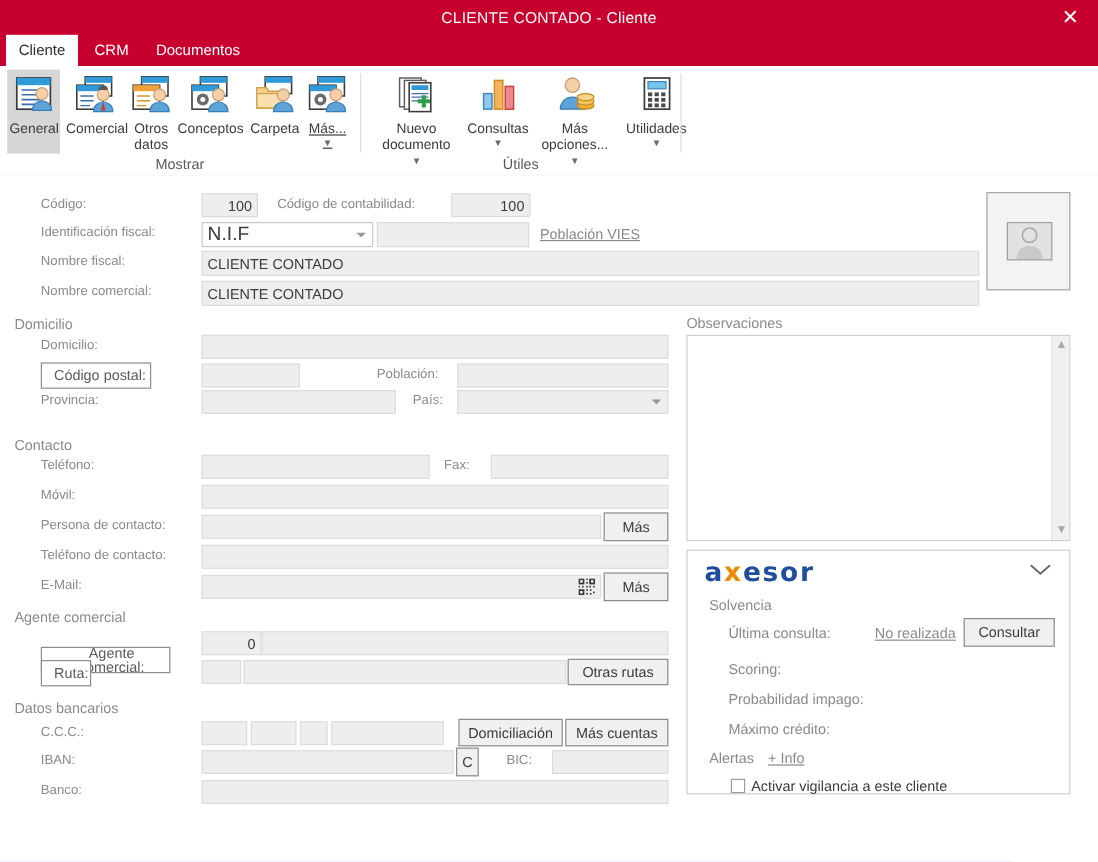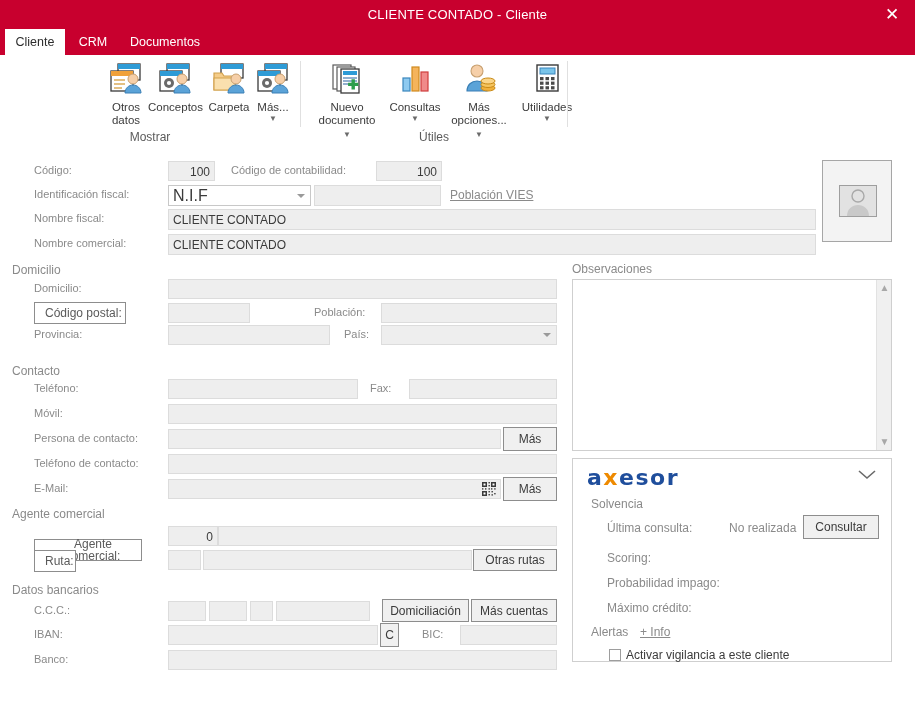--- a/index.html
+++ b/index.html
@@ -117,21 +117,58 @@
       <div class="tab active" style="left:5px;width:60px;">Cliente</div>
       <div class="tab" style="left:70px;width:46px;">CRM</div>
       <div class="tab" style="left:120px;width:90px;">Documentos</div>
     </div>
   </div>
 
   <div class="ribbon">
 
     <div class="rib-group" style="left:0;width:300px;">
 
-
+      <div class="rib-btn sel" style="left:6px;width:44px;height:70px;">
+        <span class="rib-ico">
+          <svg width="36" height="34" viewBox="0 0 36 34">
+            <rect x="4" y="3" width="28" height="26" fill="#fff" stroke="#3a3a3a" stroke-width="1.4"></rect>
+            <rect x="4" y="3" width="28" height="6" fill="#2e9bd6"></rect>
+            <g stroke="#3a6fa8" stroke-width="1.3">
+              <line x1="8" y1="13" x2="24" y2="13"></line>
+                <line x1="8" y1="17" x2="24" y2="17"></line>
+              <line x1="8" y1="21" x2="24" y2="21"></line>
+                <line x1="8" y1="25" x2="19" y2="25"></line>
+            </g>
+            <circle cx="25" cy="16" r="5" fill="#f6cfa8" stroke="#c8a070" stroke-width="1"></circle>
+            <path d="M17 30c0-5 4-8 8-8s8 3 8 8z" fill="#5ba3d8" stroke="#3a7fb5" stroke-width="1"></path>
+          </svg>
+        </span>
+        <span class="rib-cap">General</span>
+      </div>
+
+      <div class="rib-btn" style="left:53px;width:52px;height:70px;">
+        <span class="rib-ico">
+          <svg width="36" height="34" viewBox="0 0 36 34">
+            <rect x="10" y="2" width="22" height="16" fill="#fff" stroke="#3a3a3a" stroke-width="1.3"></rect>
+            <rect x="10" y="2" width="22" height="5" fill="#2e9bd6"></rect>
+            <rect x="3" y="9" width="22" height="20" fill="#fff" stroke="#3a3a3a" stroke-width="1.3"></rect>
+            <rect x="3" y="9" width="22" height="5" fill="#2e9bd6"></rect>
+            <g stroke="#3a6fa8" stroke-width="1.2">
+              <line x1="6" y1="18" x2="17" y2="18"></line>
+                <line x1="6" y1="22" x2="17" y2="22"></line>
+                <line x1="6" y1="26" x2="14" y2="26"></line>
+            </g>
+            <circle cx="25" cy="17" r="5" fill="#f6cfa8" stroke="#c8a070" stroke-width="1"></circle>
+            <path d="M21 13a4 4 0 018 0z" fill="#5a5a5a"></path>
+            <path d="M17 31c0-5 4-8 8-8s8 3 8 8z" fill="#5ba3d8" stroke="#3a7fb5" stroke-width="1"></path>
+            <path d="M25 23l-2 7h4z" fill="#d03a3a"></path>
+          </svg>
+        </span>
+        <span class="rib-cap">Comercial</span>
+      </div>
 
       <div class="rib-btn" style="left:107px;width:38px;height:78px;">
         <span class="rib-ico">
           <svg width="36" height="34" viewBox="0 0 36 34">
             <rect x="10" y="2" width="22" height="16" fill="#fff" stroke="#3a3a3a" stroke-width="1.3"></rect>
             <rect x="10" y="2" width="22" height="5" fill="#2e9bd6"></rect>
             <rect x="3" y="9" width="22" height="20" fill="#fff" stroke="#3a3a3a" stroke-width="1.3"></rect>
             <rect x="3" y="9" width="22" height="5" fill="#f0a13a"></rect>
             <g stroke="#d0952f" stroke-width="1.2">
               <line x1="6" y1="18" x2="17" y2="18"></line>
@@ -170,21 +207,21 @@
             <rect x="10" y="2" width="22" height="5" fill="#2e9bd6"></rect>
             <path d="M3 11h8l2 3h11v14H3z" fill="#f5cd8a" stroke="#d2a14c" stroke-width="1.2"></path>
             <path d="M3 16h23l-3 12H3z" fill="#fae0ae" stroke="#d2a14c" stroke-width="1.1"></path>
             <circle cx="25" cy="17" r="5" fill="#f6cfa8" stroke="#c8a070" stroke-width="1"></circle>
             <path d="M17 31c0-5 4-8 8-8s8 3 8 8z" fill="#5ba3d8" stroke="#3a7fb5" stroke-width="1"></path>
           </svg>
         </span>
         <span class="rib-cap">Carpeta</span>
       </div>
 
-      <div class="rib-btn" style="left:253px;width:40px;height:80px;">
+      <div class="rib-btn" style="left:253px;width:40px;height:80px;text-decoration:underline;">
         <span class="rib-ico">
           <svg width="36" height="34" viewBox="0 0 36 34">
             <rect x="10" y="2" width="22" height="16" fill="#fff" stroke="#3a3a3a" stroke-width="1.3"></rect>
             <rect x="10" y="2" width="22" height="5" fill="#2e9bd6"></rect>
             <rect x="3" y="9" width="22" height="20" fill="#fff" stroke="#3a3a3a" stroke-width="1.3"></rect>
             <rect x="3" y="9" width="22" height="5" fill="#2e9bd6"></rect>
             <circle cx="12" cy="21" r="5" fill="#6a6a6a"></circle>
             <circle cx="12" cy="21" r="2.1" fill="#fff"></circle>
             <circle cx="25" cy="17" r="5" fill="#f6cfa8" stroke="#c8a070" stroke-width="1"></circle>
             <path d="M17 31c0-5 4-8 8-8s8 3 8 8z" fill="#5ba3d8" stroke="#3a7fb5" stroke-width="1"></path>
@@ -412,21 +449,21 @@
       </div>
       <div class="chev" style="right:14px;top:9px;">
         <svg width="20" height="12" viewBox="0 0 20 12">
             <path d="M2 3l8 7 8-7" fill="none" stroke="#6a6a6a" stroke-width="1.6"></path>
           </svg>
       </div>
 
       <div class="ax-lbl" style="left:18px;top:38px;">Solvencia</div>
 
       <div class="ax-lbl" style="left:34px;top:62px;">Última consulta:</div>
-      <div class="ax-val" style="left:156px;top:62px;">No realizada</div>
+      <div class="ax-val" style="left:156px;top:62px;text-decoration:underline;">No realizada</div>
       <div class="btn" style="left:230px;top:56px;width:76px;height:24px;">Consultar</div>
 
       <div class="ax-lbl" style="left:34px;top:92px;">Scoring:</div>
       <div class="ax-val" style="left:156px;top:92px;"></div>
 
       <div class="ax-lbl" style="left:34px;top:117px;">Probabilidad impago:</div>
       <div class="ax-val" style="left:200px;top:117px;"></div>
 
       <div class="ax-lbl" style="left:34px;top:142px;">Máximo crédito:</div>
       <div class="ax-val" style="left:200px;top:142px;"></div>

